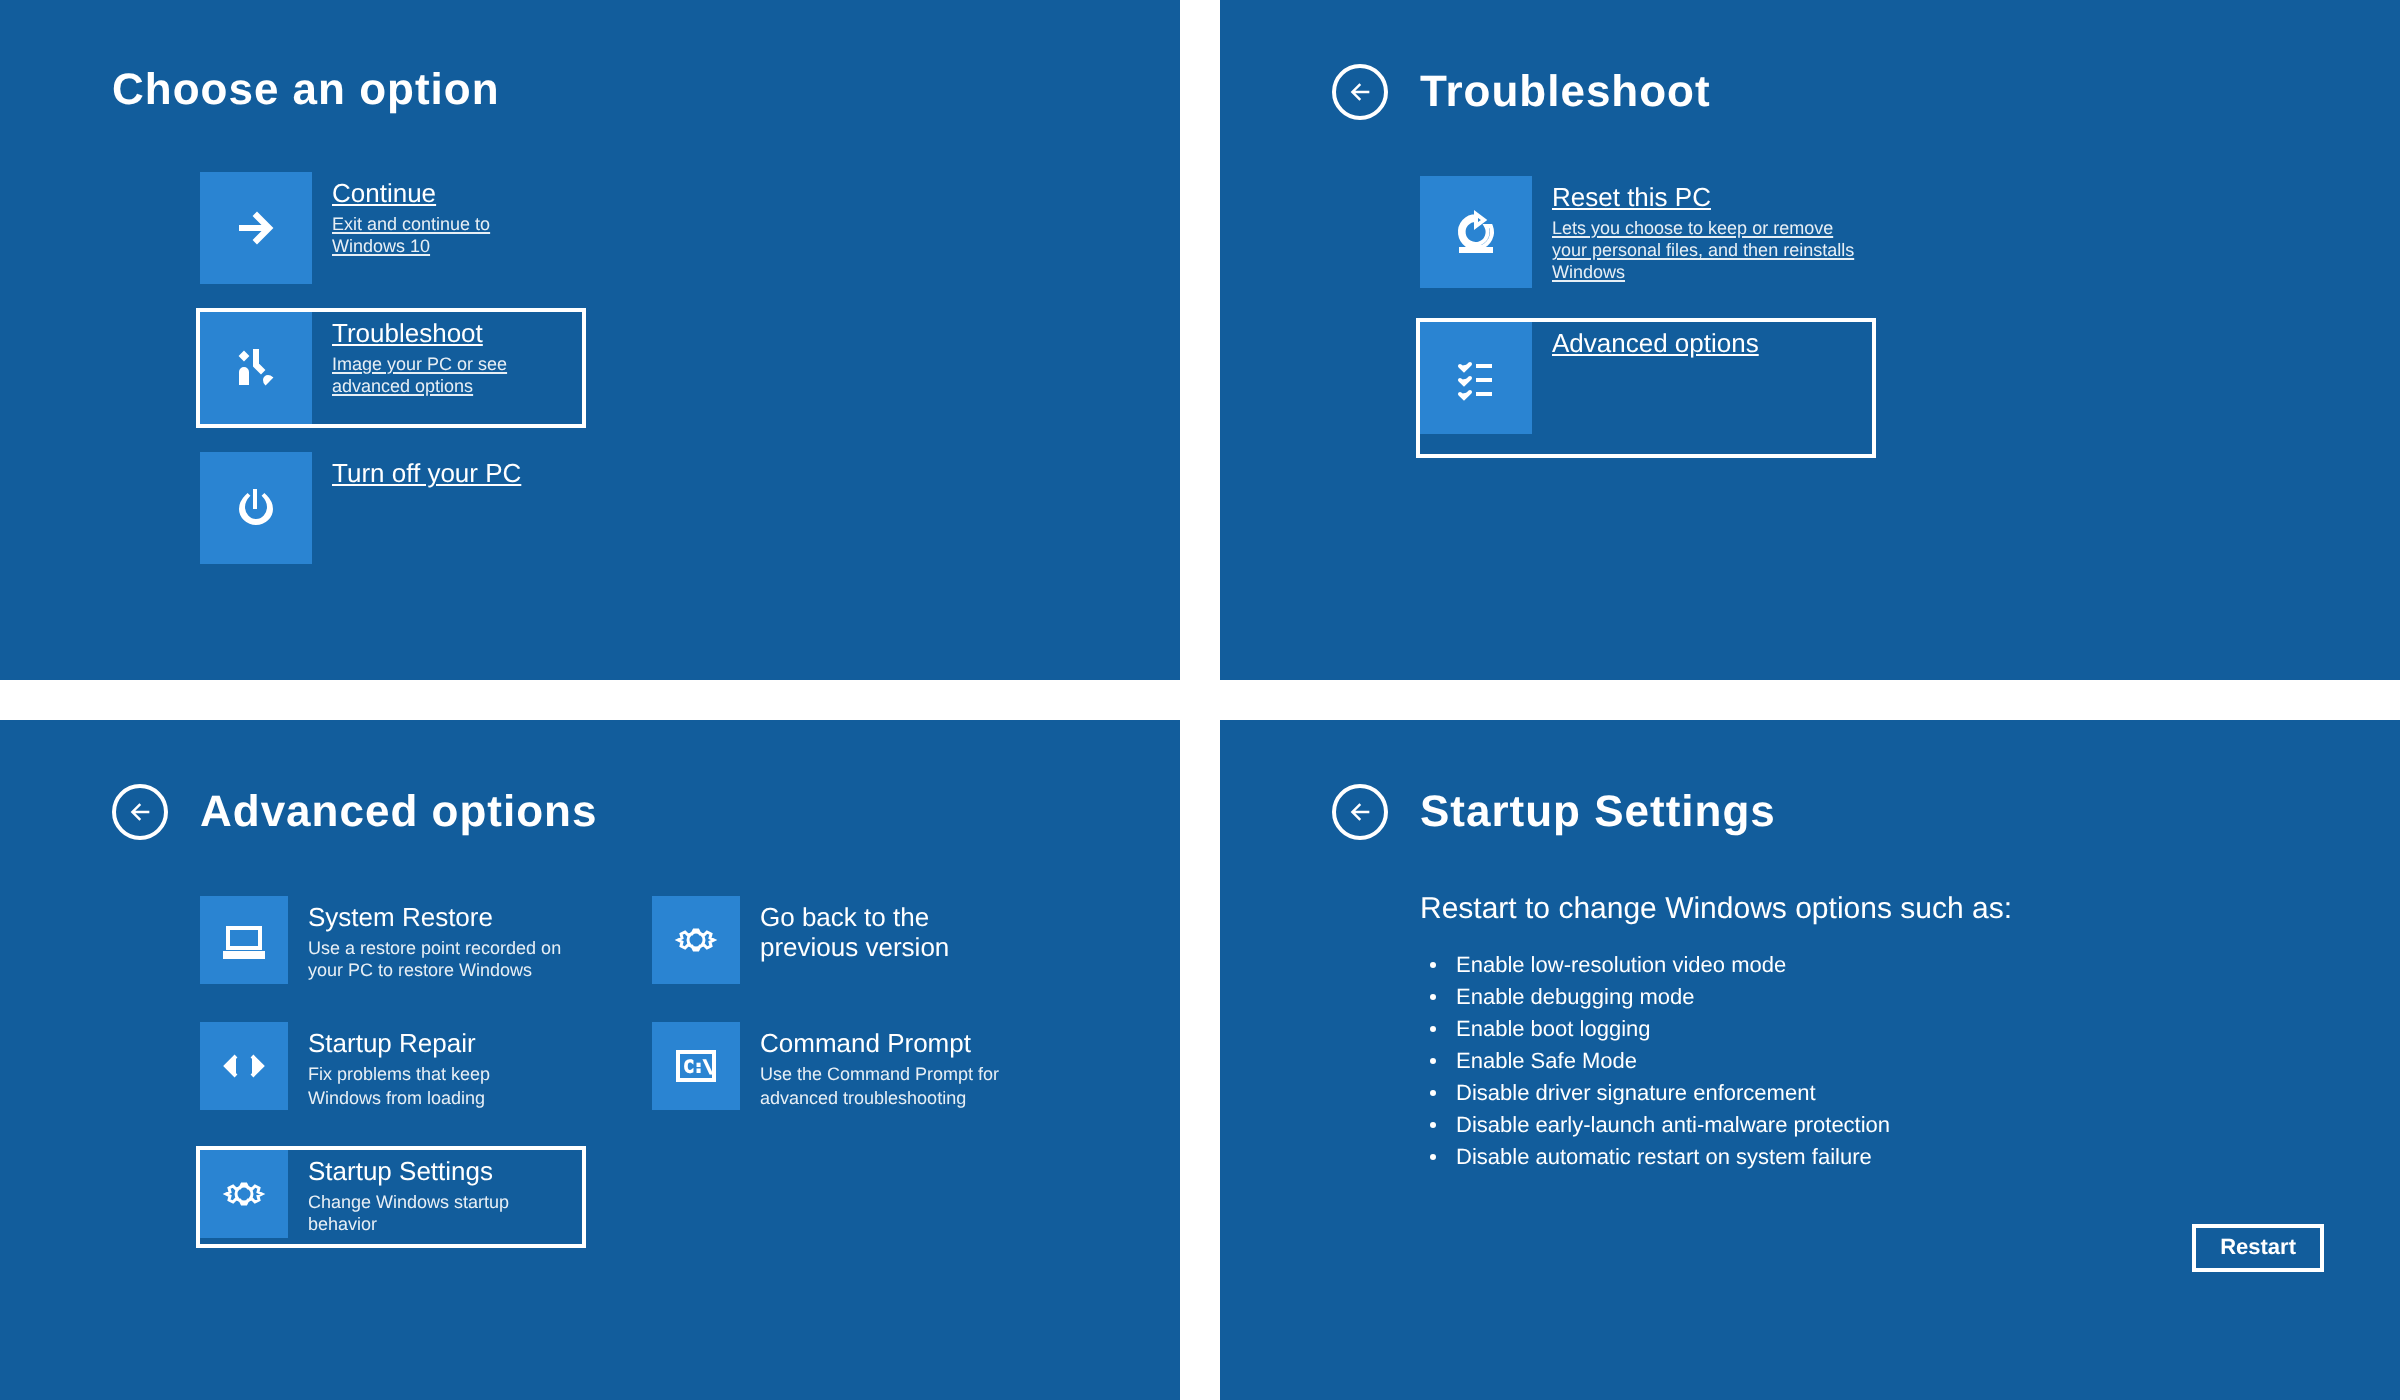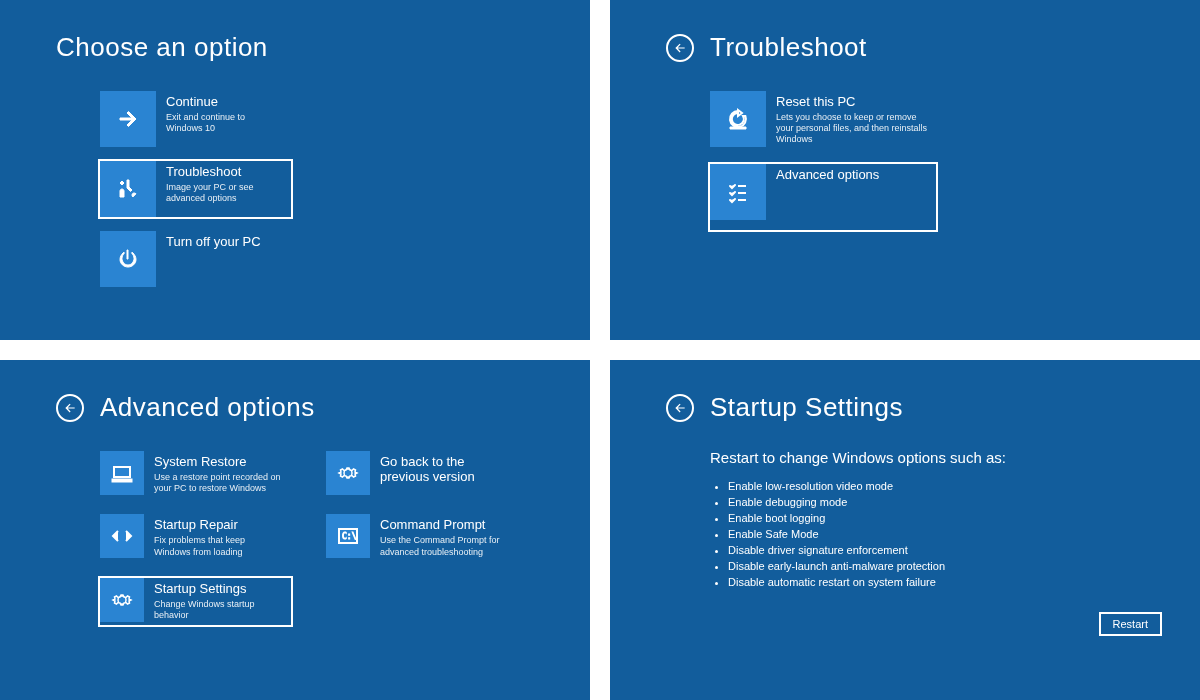--- a/index.html
+++ b/index.html
@@ -33,29 +33,30 @@
   .back-btn {
     width: 28px; height: 28px;
     border: 2px solid #fff;
     border-radius: 50%;
     display: flex; align-items: center; justify-content: center;
     cursor: pointer;
     flex-shrink: 0;
   }
   .back-btn svg { width: 14px; height: 14px; fill: #fff; }
   .panel-title {
-    font-size: 26px;
-    font-weight: 400;
+    font-size: 22px;
+    font-weight: 700;
     letter-spacing: 0.5px;
   }
   .option-list {
     display: flex;
     flex-direction: column;
     gap: 10px;
     padding-left: 42px;
+    text-decoration: underline;
   }
   .option-grid {
     display: grid;
     grid-template-columns: repeat(2, 210px);
     gap: 12px 16px;
     padding-left: 42px;
   }
   .option {
     display: flex;
     align-items: flex-start;
@@ -106,20 +107,21 @@
     position: absolute;
     right: 38px;
     bottom: 64px;
     border: 2px solid #fff;
     background: transparent;
     color: #fff;
     font-size: 11px;
     padding: 4px 12px;
     cursor: pointer;
     font-family: inherit;
+    font-weight: bold;
   }
 </style>
 </head>
 <body>
 
 <div class="grid">
 
   <div class="panel">
     <div class="panel-header">
       <div class="panel-title">Choose an option</div>

